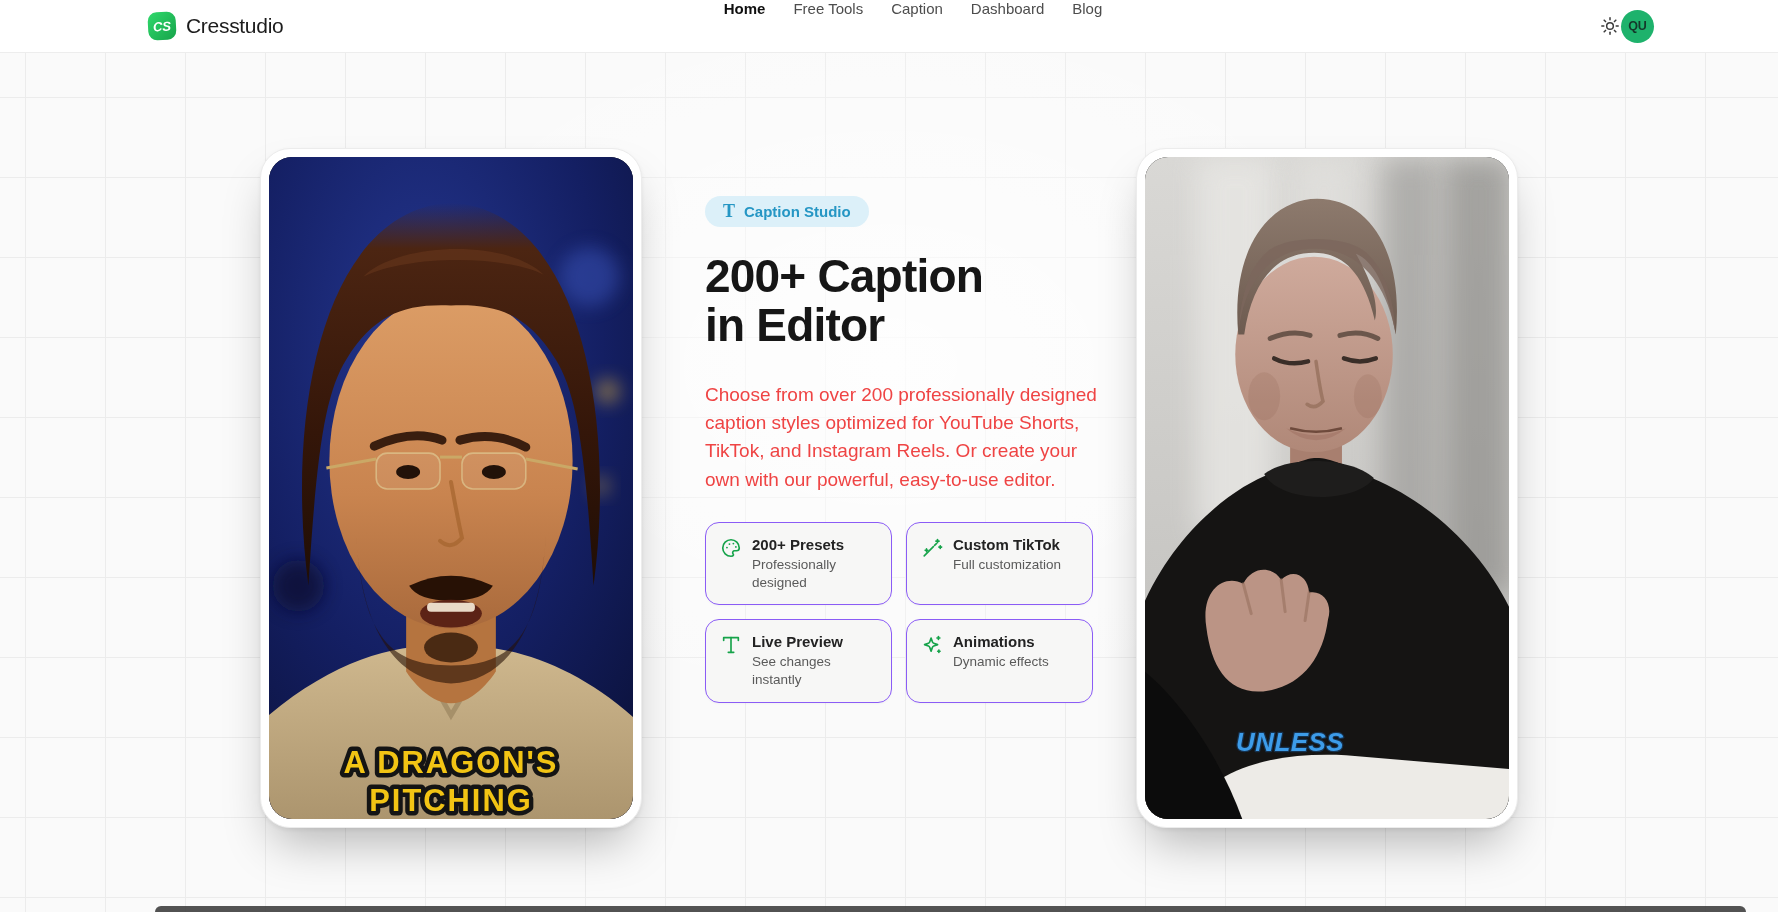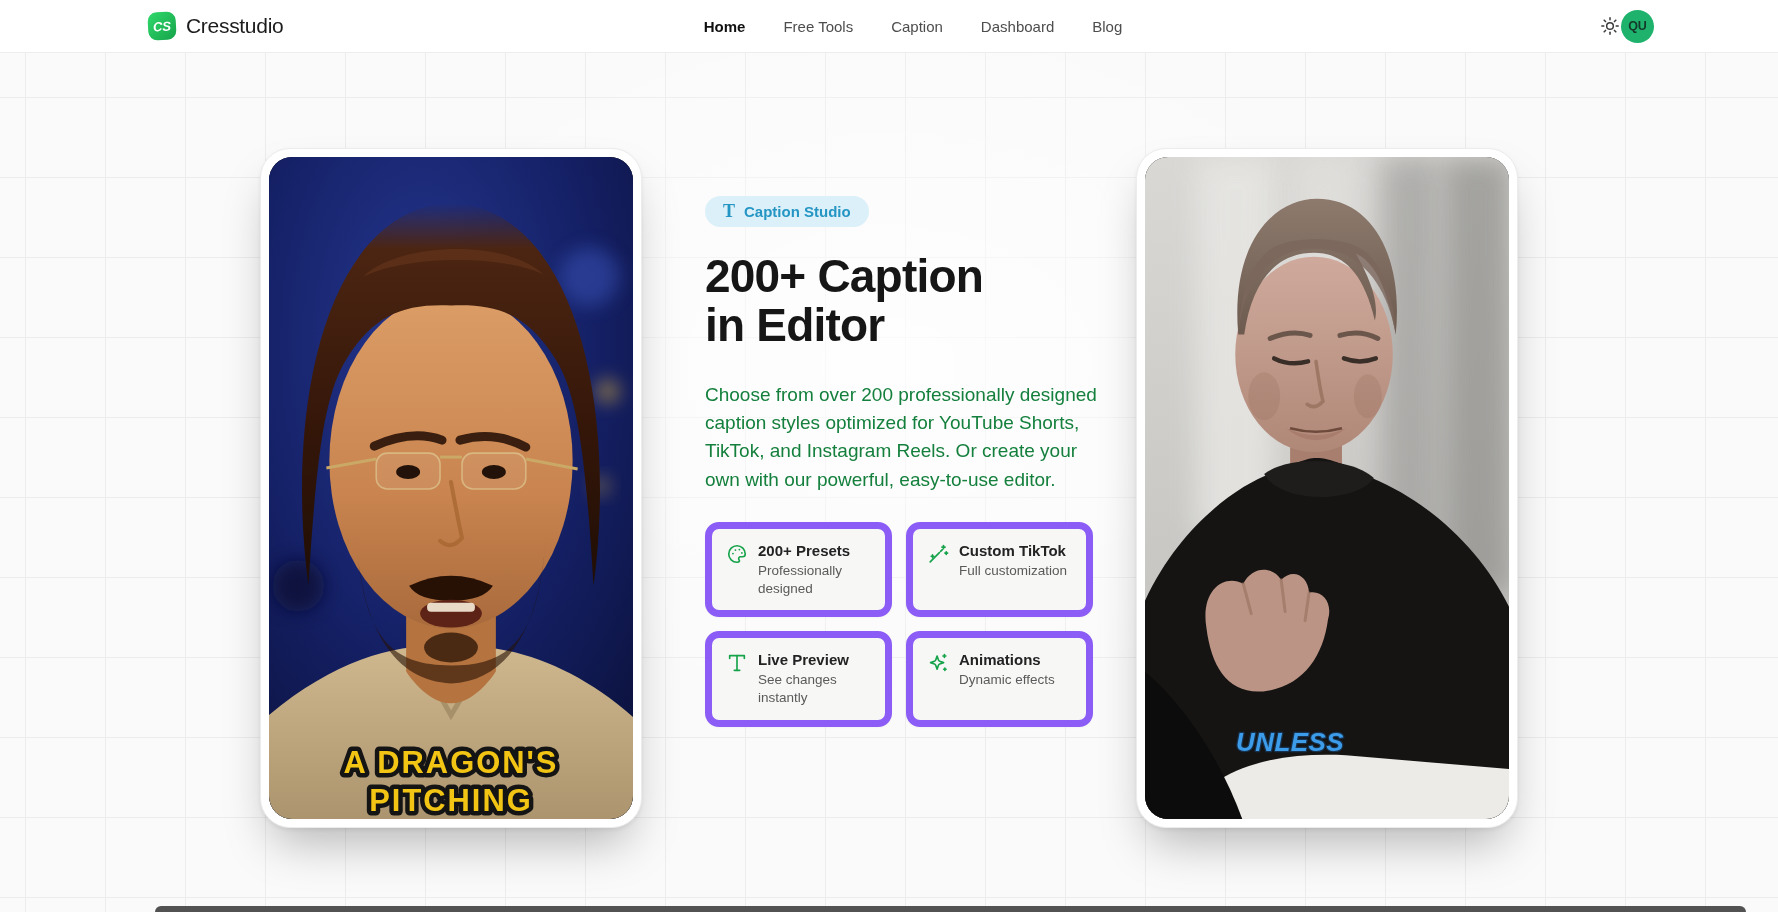--- a/index.html
+++ b/index.html
@@ -14,44 +14,44 @@
     background:radial-gradient(ellipse 760px 520px at 50% 40%,rgba(255,255,255,.8),rgba(255,255,255,0) 72%);}
   
   .navbar{position:absolute;top:0;left:0;right:0;height:52px;background:#fff;
           border-bottom:1px solid #ededed;z-index:10;}
   .brand{position:absolute;left:148px;top:0;height:52px;display:flex;align-items:center;gap:10px;cursor:pointer;}
   .brand-logo{width:28px;height:28px;background:linear-gradient(135deg,#30d96c,#16a34a);
     border-radius:9px;color:#fff;font-weight:800;font-size:13px;font-style:italic;
     display:flex;align-items:center;justify-content:center;transform:rotate(-3deg);}
   .brand-name{font-size:21px;font-weight:400;color:#1c1c1c;letter-spacing:-.3px;}
   .nav-links{position:absolute;left:50%;transform:translateX(-50%);margin-left:24px;top:0;height:52px;
-    display:flex;align-items:center;gap:38px;}
+    display:flex;align-items:flex-start;gap:28px;}
   .nav-link{font-size:15px;color:#4d4d4d;cursor:pointer;}
   .nav-link.active{color:#101010;font-weight:700;}
   .nav-right{position:absolute;right:124px;top:0;height:52px;display:flex;align-items:center;}
   .theme-toggle{width:22px;height:22px;cursor:pointer;display:flex;align-items:center;justify-content:center;}
   .avatar{width:33px;height:33px;border-radius:50%;background:#1eb26c;color:#14382a;
     font-weight:700;font-size:12.5px;display:flex;align-items:center;justify-content:center;cursor:pointer;}
   
   .video-card{position:absolute;top:148px;width:382px;height:680px;background:#fff;border-radius:30px;
     padding:8px;box-sizing:border-box;border:1px solid #ececec;cursor:pointer;
     box-shadow:0 2px 4px rgba(0,0,0,.06),0 26px 48px -12px rgba(0,0,0,.28);z-index:5;}
   .video-card.left{left:260px;}
   .video-card.right{left:1136px;}
   .video-screen{width:100%;height:100%;border-radius:23px;overflow:hidden;position:relative;background:#000;}
   .video-screen svg{display:block;width:100%;height:100%;}
   
   .hero-copy{position:absolute;left:705px;top:196px;width:402px;z-index:6;}
   .badge{display:inline-flex;align-items:center;gap:9px;background:#dcf0f9;color:#2596c4;
     border-radius:999px;padding:6px 18px 7px;font-size:15px;font-weight:700;}
   .badge-icon{font-family:"Liberation Serif",serif;font-size:18px;font-weight:700;line-height:1;}
   .headline{margin-top:25px;font-size:46px;line-height:1.07;font-weight:800;color:#161616;letter-spacing:-.8px;}
-  .desc{margin-top:26px;font-size:19px;line-height:1.48;color:#15803d;width:410px;}
+  .desc{margin-top:26px;font-size:19px;line-height:1.48;color:#ef4444;width:410px;}
   .features{margin-top:28px;display:grid;grid-template-columns:187px 187px;gap:14px;}
-  .feature{background:#f7f7f6;border:7px solid #8b5cf6;border-radius:14px;padding:13px 14px;
+  .feature{background:#f7f7f6;border:1px solid #8b5cf6;border-radius:14px;padding:13px 14px;
     display:flex;gap:10px;box-sizing:border-box;box-shadow:0 1px 2px rgba(0,0,0,.03);align-items:flex-start;}
   .f-icon{flex:0 0 auto;width:22px;height:22px;margin-top:1px;}
   .f-title{font-size:15px;font-weight:700;color:#232323;margin:0;}
   .f-sub{font-size:13.5px;color:#5a5a5a;margin:3px 0 0;line-height:1.32;}
   
   .next-section{position:absolute;left:155px;right:32px;bottom:0;height:6px;background:#3f3f3f;
     border-radius:10px 10px 0 0;opacity:.9;z-index:7;}
 </style>
 </head>
 <body>

